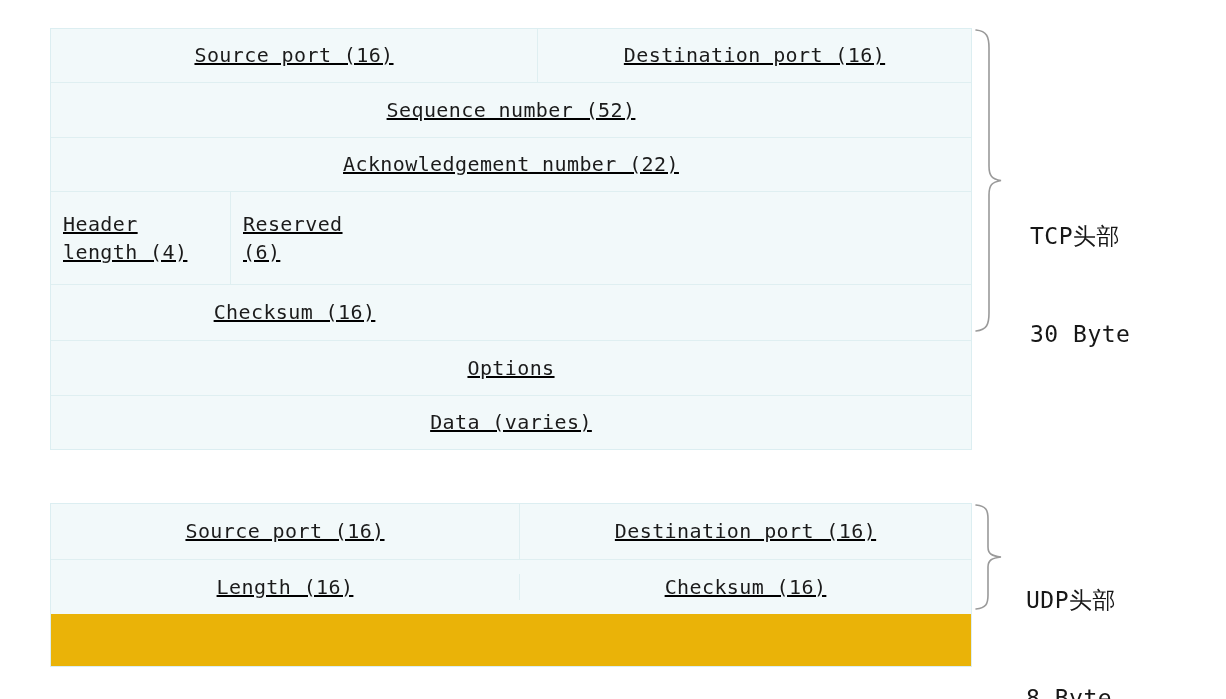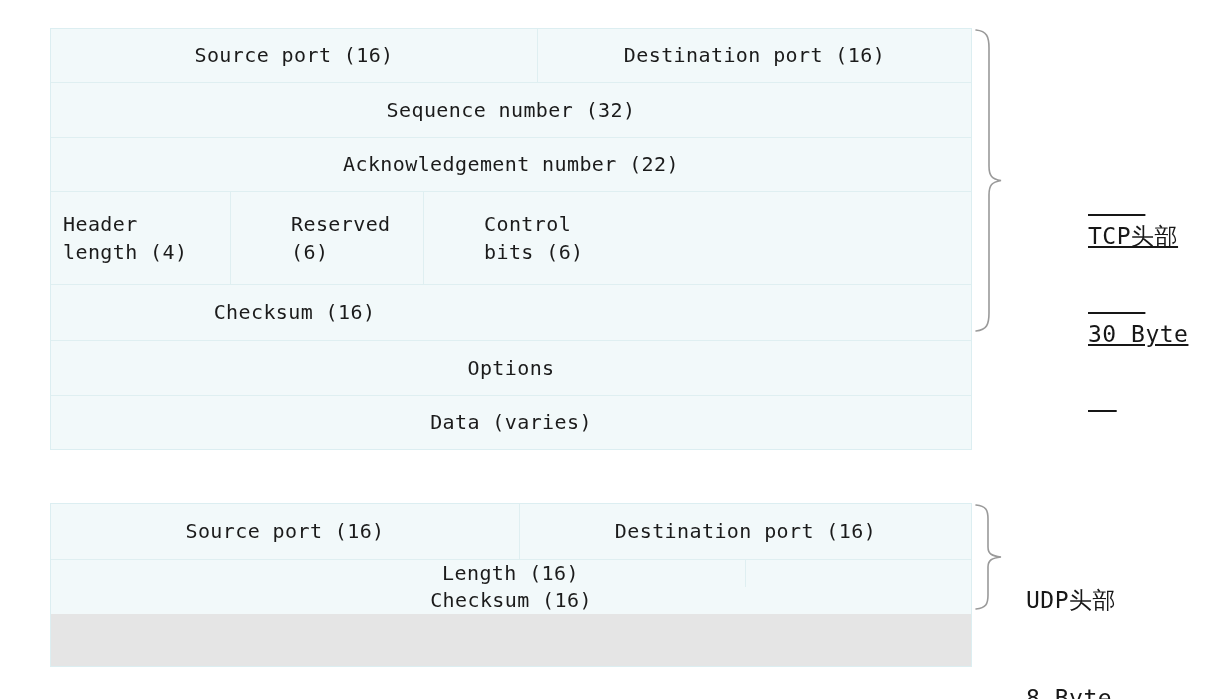--- a/index.html
+++ b/index.html
@@ -21,21 +21,22 @@
     top: 0;
     width: 1226px;
     height: 699px;
   }
 
   
   .pkt-table {
     position: absolute;
     box-sizing: border-box;
     border: 1px solid #dceef1;
-    background: #e5e5e5;
+    background: #eab308;
+    text-decoration: underline;
   }
   .pkt-row {
     position: relative;
     box-sizing: border-box;
     display: flex;
     width: 100%;
     border-bottom: 1px solid #dfeff1;
     background: #f2f9fa;
   }
   .pkt-row:last-child {
@@ -70,42 +71,42 @@
   
   #tcp-table {
     left: 50px;
     top: 28px;
     width: 922px;
     height: 422px;
   }
   .tcp-r1 { height: 54px; }
   .tcp-r2 { height: 55px; }
   .tcp-r3 { height: 54px; }
-  .tcp-r4 { height: 93px; gap: 48px; }
+  .tcp-r4 { height: 93px; }
   .tcp-r5 { height: 56px; }
   .tcp-r6 { height: 55px; }
   .tcp-r7 { height: 53px; }
 
   .w-half-l  { width: 487px; }
   .w-half-r  { width: 433px; }
   .w-full    { width: 920px; }
   .w-hdrlen  { width: 180px; }
   .w-reserved{ width: 145px; }
   .w-control { width: 162px; }
   .w-window  { width: 433px; }
 
   
   #udp-table {
     left: 50px;
     top: 503px;
     width: 922px;
     height: 164px;
   }
   .udp-r1 { height: 56px; }
-  .udp-r2 { height: 54px; flex-direction: column; }
+  .udp-r2 { height: 54px; }
   .udp-r3 { height: 52px; }
   .w-udp-l { width: 469px; }
   .w-udp-r { width: 451px; }
 
   
   .brace {
     position: absolute;
     pointer-events: none;
   }
   .brace svg {
@@ -117,51 +118,49 @@
 
   
   .caption {
     position: absolute;
     color: #171717;
     font-size: 23px;
     line-height: 1.42;
     letter-spacing: 0.5px;
     white-space: pre;
   }
-  #tcp-caption { left: 1088px; top: 155px; text-decoration: underline; }
+  #tcp-caption { left: 1030px; top: 155px; }
   #udp-caption { left: 1026px; top: 519px; }
   .caption .cap-line { display: block; }
 </style>
 </head>
 <body>
 
 <div class="diagram">
 
   <div class="pkt-table" id="tcp-table">
 
     <div class="pkt-row tcp-r1">
       <div class="pkt-cell w-half-l">Source port (16)</div>
       <div class="pkt-cell w-half-r">Destination port (16)</div>
     </div>
 
     <div class="pkt-row tcp-r2">
-      <div class="pkt-cell w-full">Sequence number (32)</div>
+      <div class="pkt-cell w-full">Sequence number (52)</div>
     </div>
 
     <div class="pkt-row tcp-r3">
       <div class="pkt-cell w-full">Acknowledgement number (22)</div>
     </div>
 
     <div class="pkt-row tcp-r4">
       <div class="pkt-cell align-left w-hdrlen">Header
 length (4)</div>
       <div class="pkt-cell align-left w-reserved">Reserved
 (6)</div>
-      <div class="pkt-cell align-left w-control">Control
-bits (6)</div>
     </div>
 
     <div class="pkt-row tcp-r5">
       <div class="pkt-cell w-half-l">Checksum (16)</div>
     </div>
 
     <div class="pkt-row tcp-r6">
       <div class="pkt-cell w-full">Options</div>
     </div>
 

